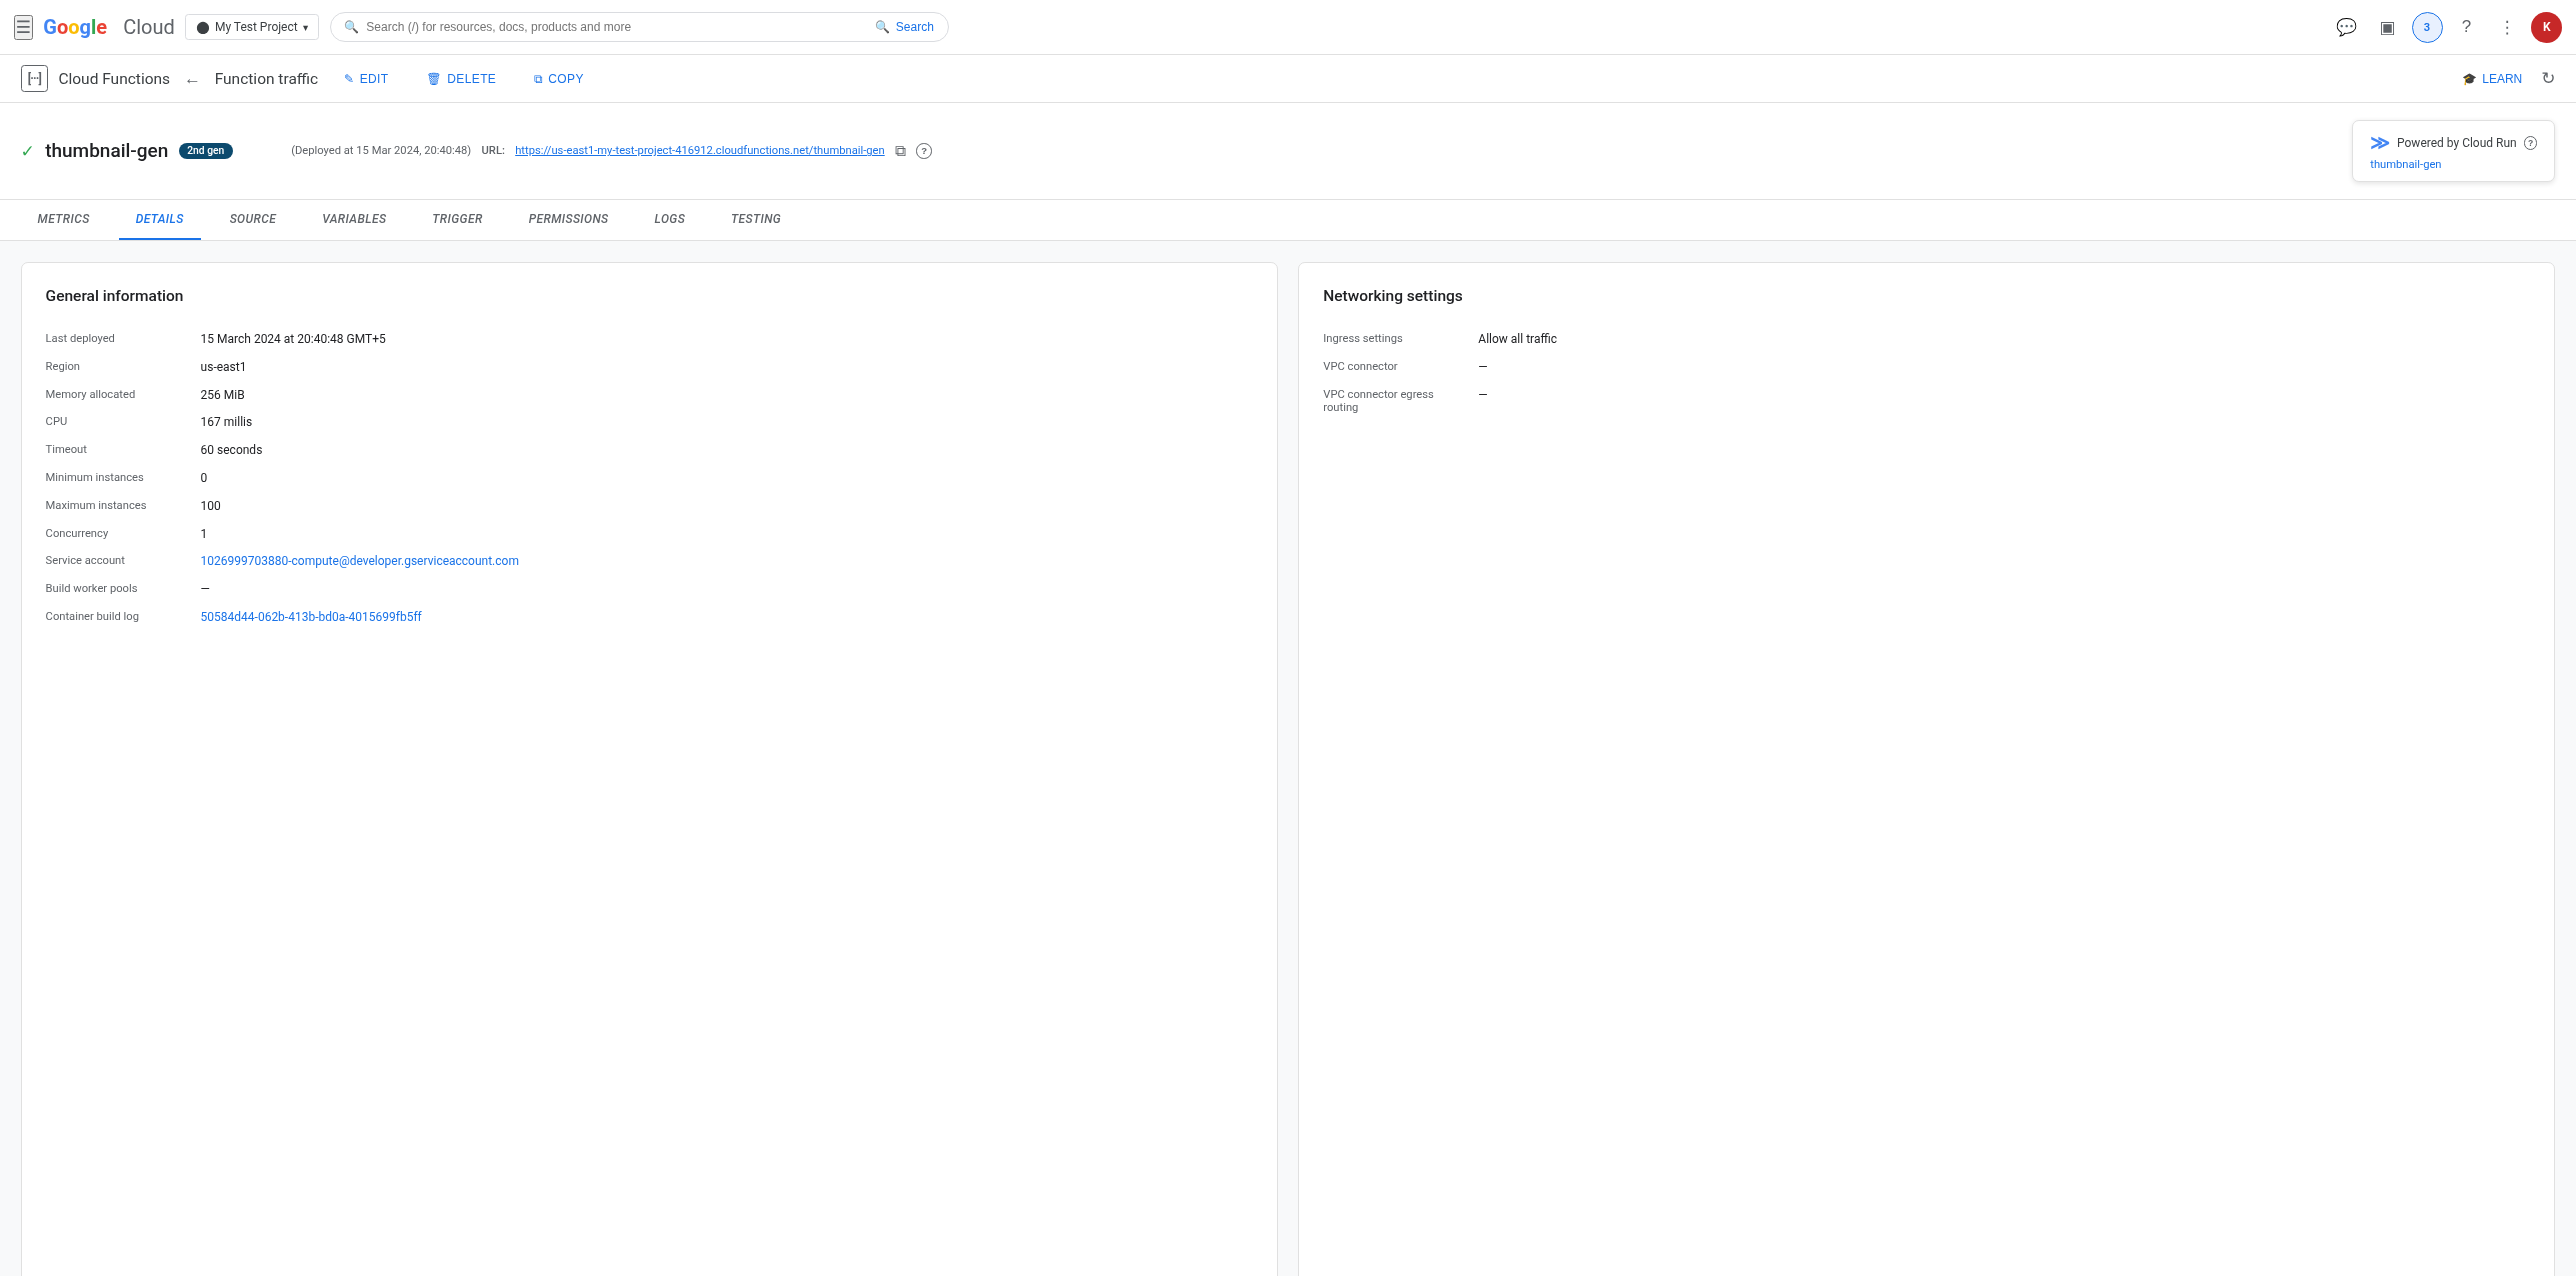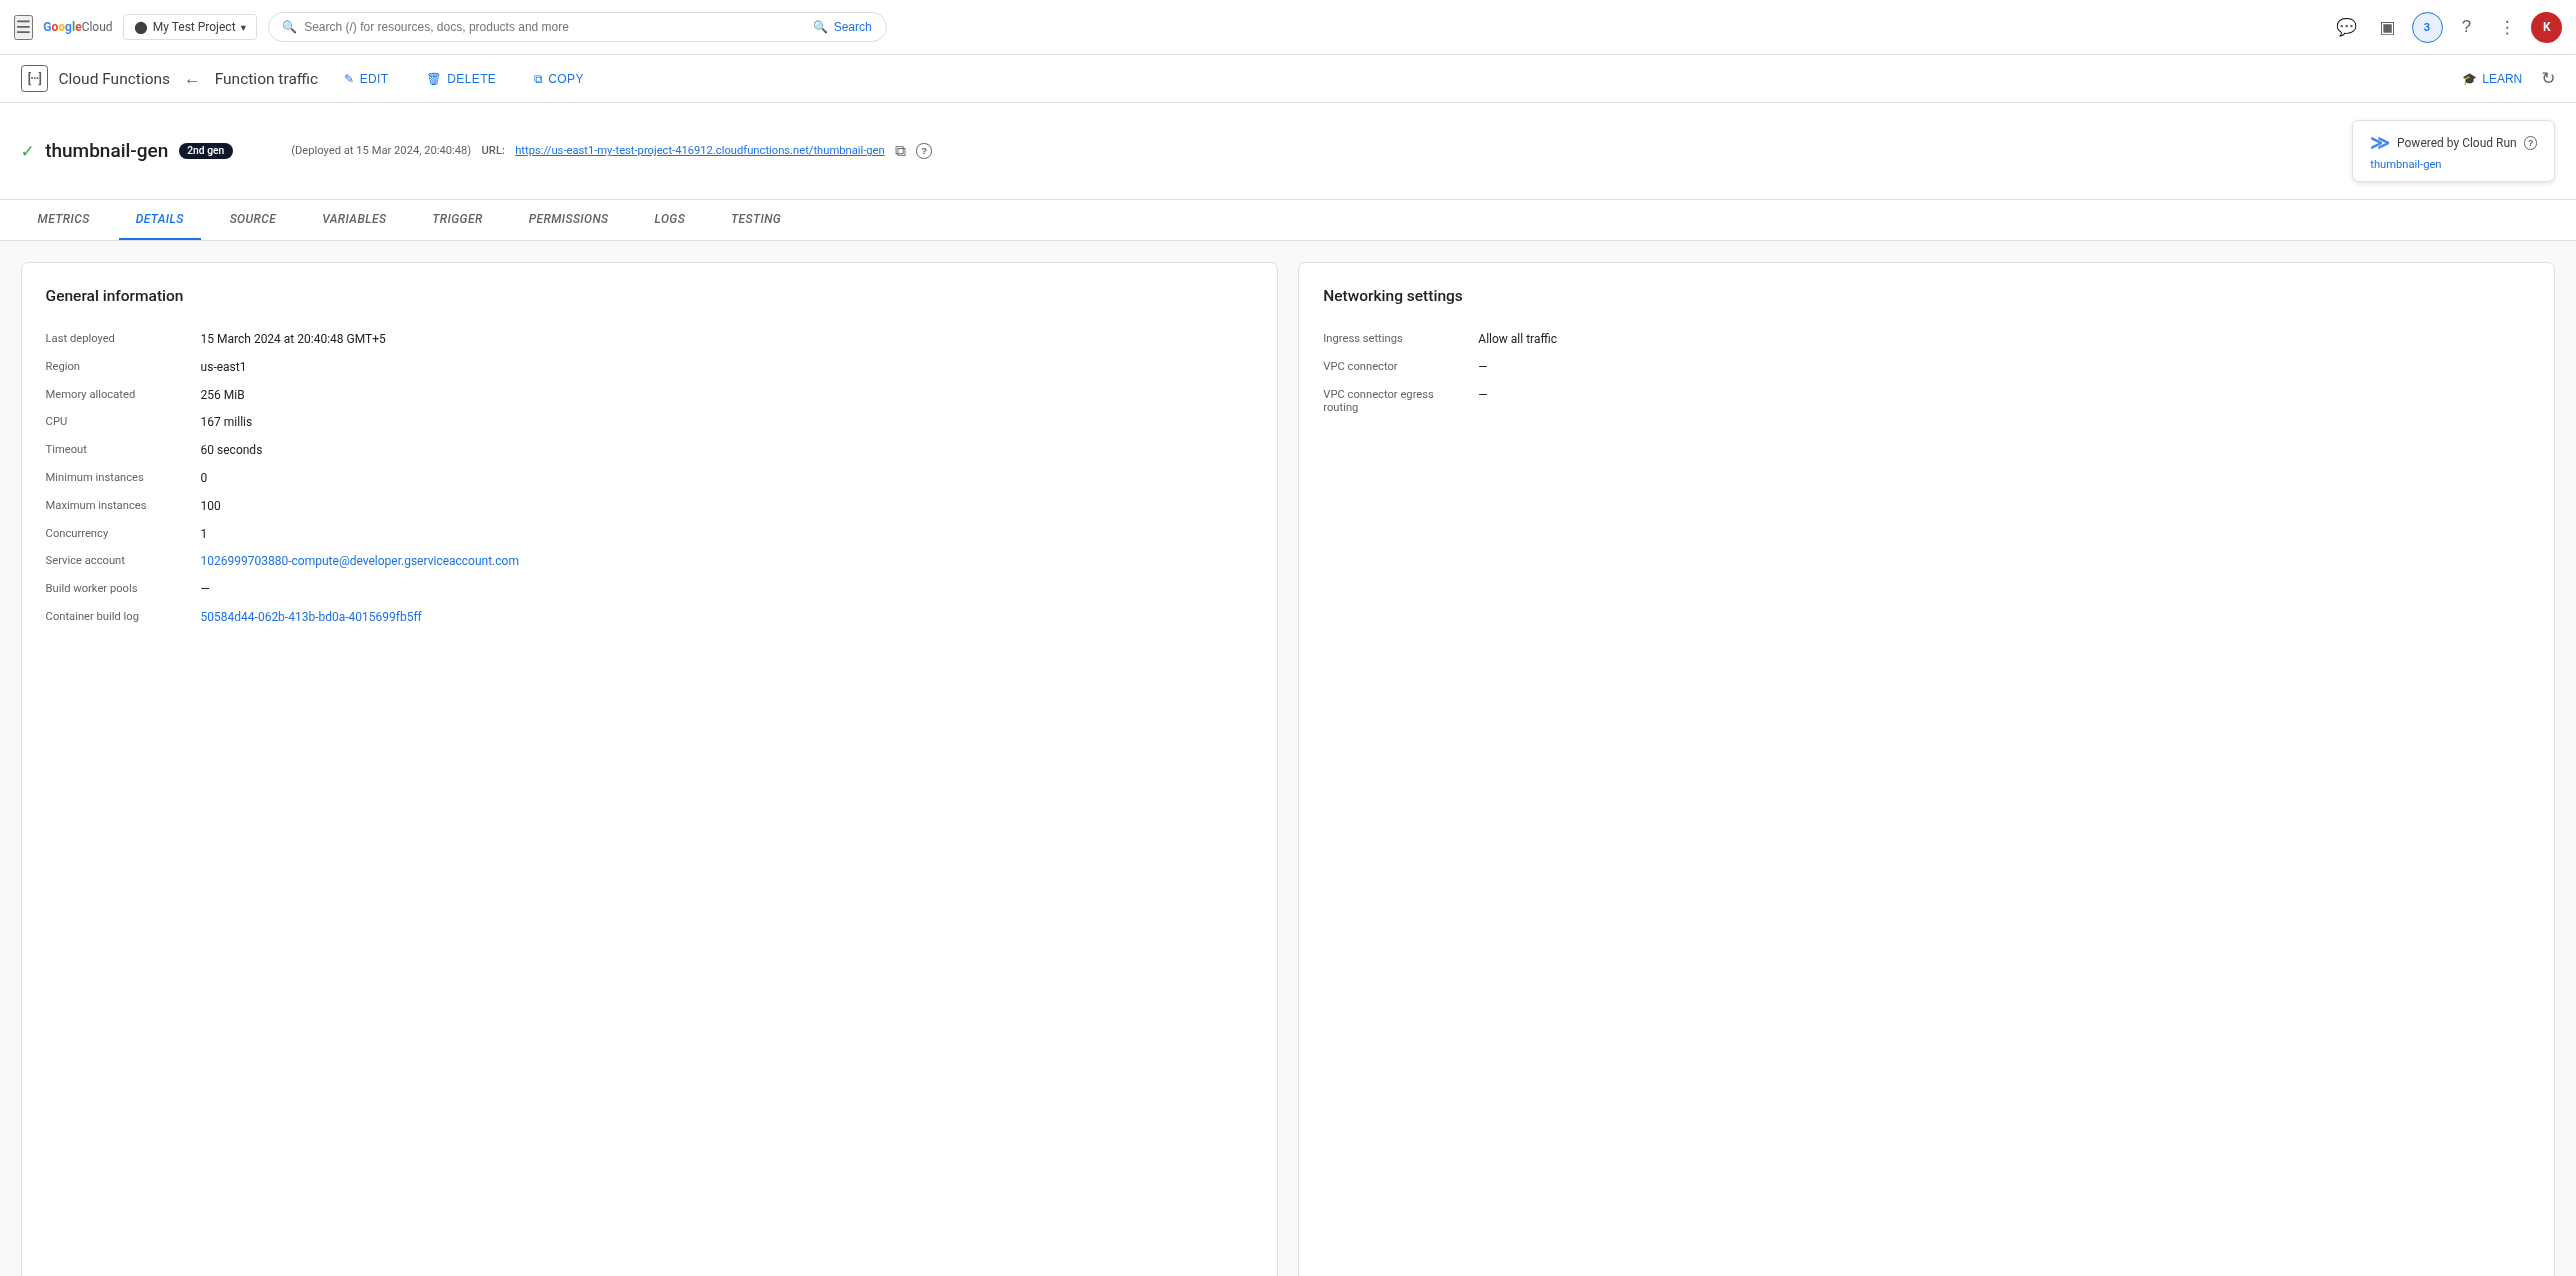--- a/index.html
+++ b/index.html
@@ -8,21 +8,21 @@
     
     .top-nav {
       display: flex;
       align-items: center;
       height: 55px;
       padding: 0 13.8px;
       border-bottom: 0.9px solid #e0e0e0;
       gap: 10.3px;
     }
     .nav-hamburger { color: #5f6368; cursor: pointer; font-size: 17px; }
-    .google-cloud-logo { display: flex; align-items: center; gap: 0; font-size: 12px; font-weight: 400; color: #5f6368; white-space: nowrap; }
+    .google-cloud-logo { display: flex; align-items: center; gap: 16px; font-size: 20px; font-weight: 400; color: #5f6368; white-space: nowrap; }
     .project-selector {
       display: flex;
       align-items: center;
       gap: 5.2px;
       border: 0.9px solid #dadce0;
       border-radius: 3.4px;
       padding: 5.2px 10.3px;
       cursor: pointer;
       font-size: 12px;
       color: #3c4043;
@@ -130,21 +130,21 @@
     .function-header {
       display: flex;
       align-items: center;
       padding: 17px 20.6px;
       gap: 10.3px;
       border-bottom: 0.9px solid #e0e0e0;
     }
     .status-dot { color: #34a853; font-size: 17px; }
     .function-name { font-size: 19px; font-weight: 500; color: #202124; }
     .gen-badge {
-      background: #0f172a;
+      background: #0c4a6e;
       color: #fff;
       border-radius: 10.3px;
       padding: 1.7px 8.6px;
       font-size: 10.3px;
       font-weight: 500;
     }
     .deploy-info { font-size: 11.2px; color: #5f6368; margin-left: 48px; }
     .url-label { font-size: 11.2px; color: #5f6368; font-weight: 500; }
     .url-link { font-size: 11.2px; color: #1a73e8; cursor: pointer; }
     .icon-btn-sm {

